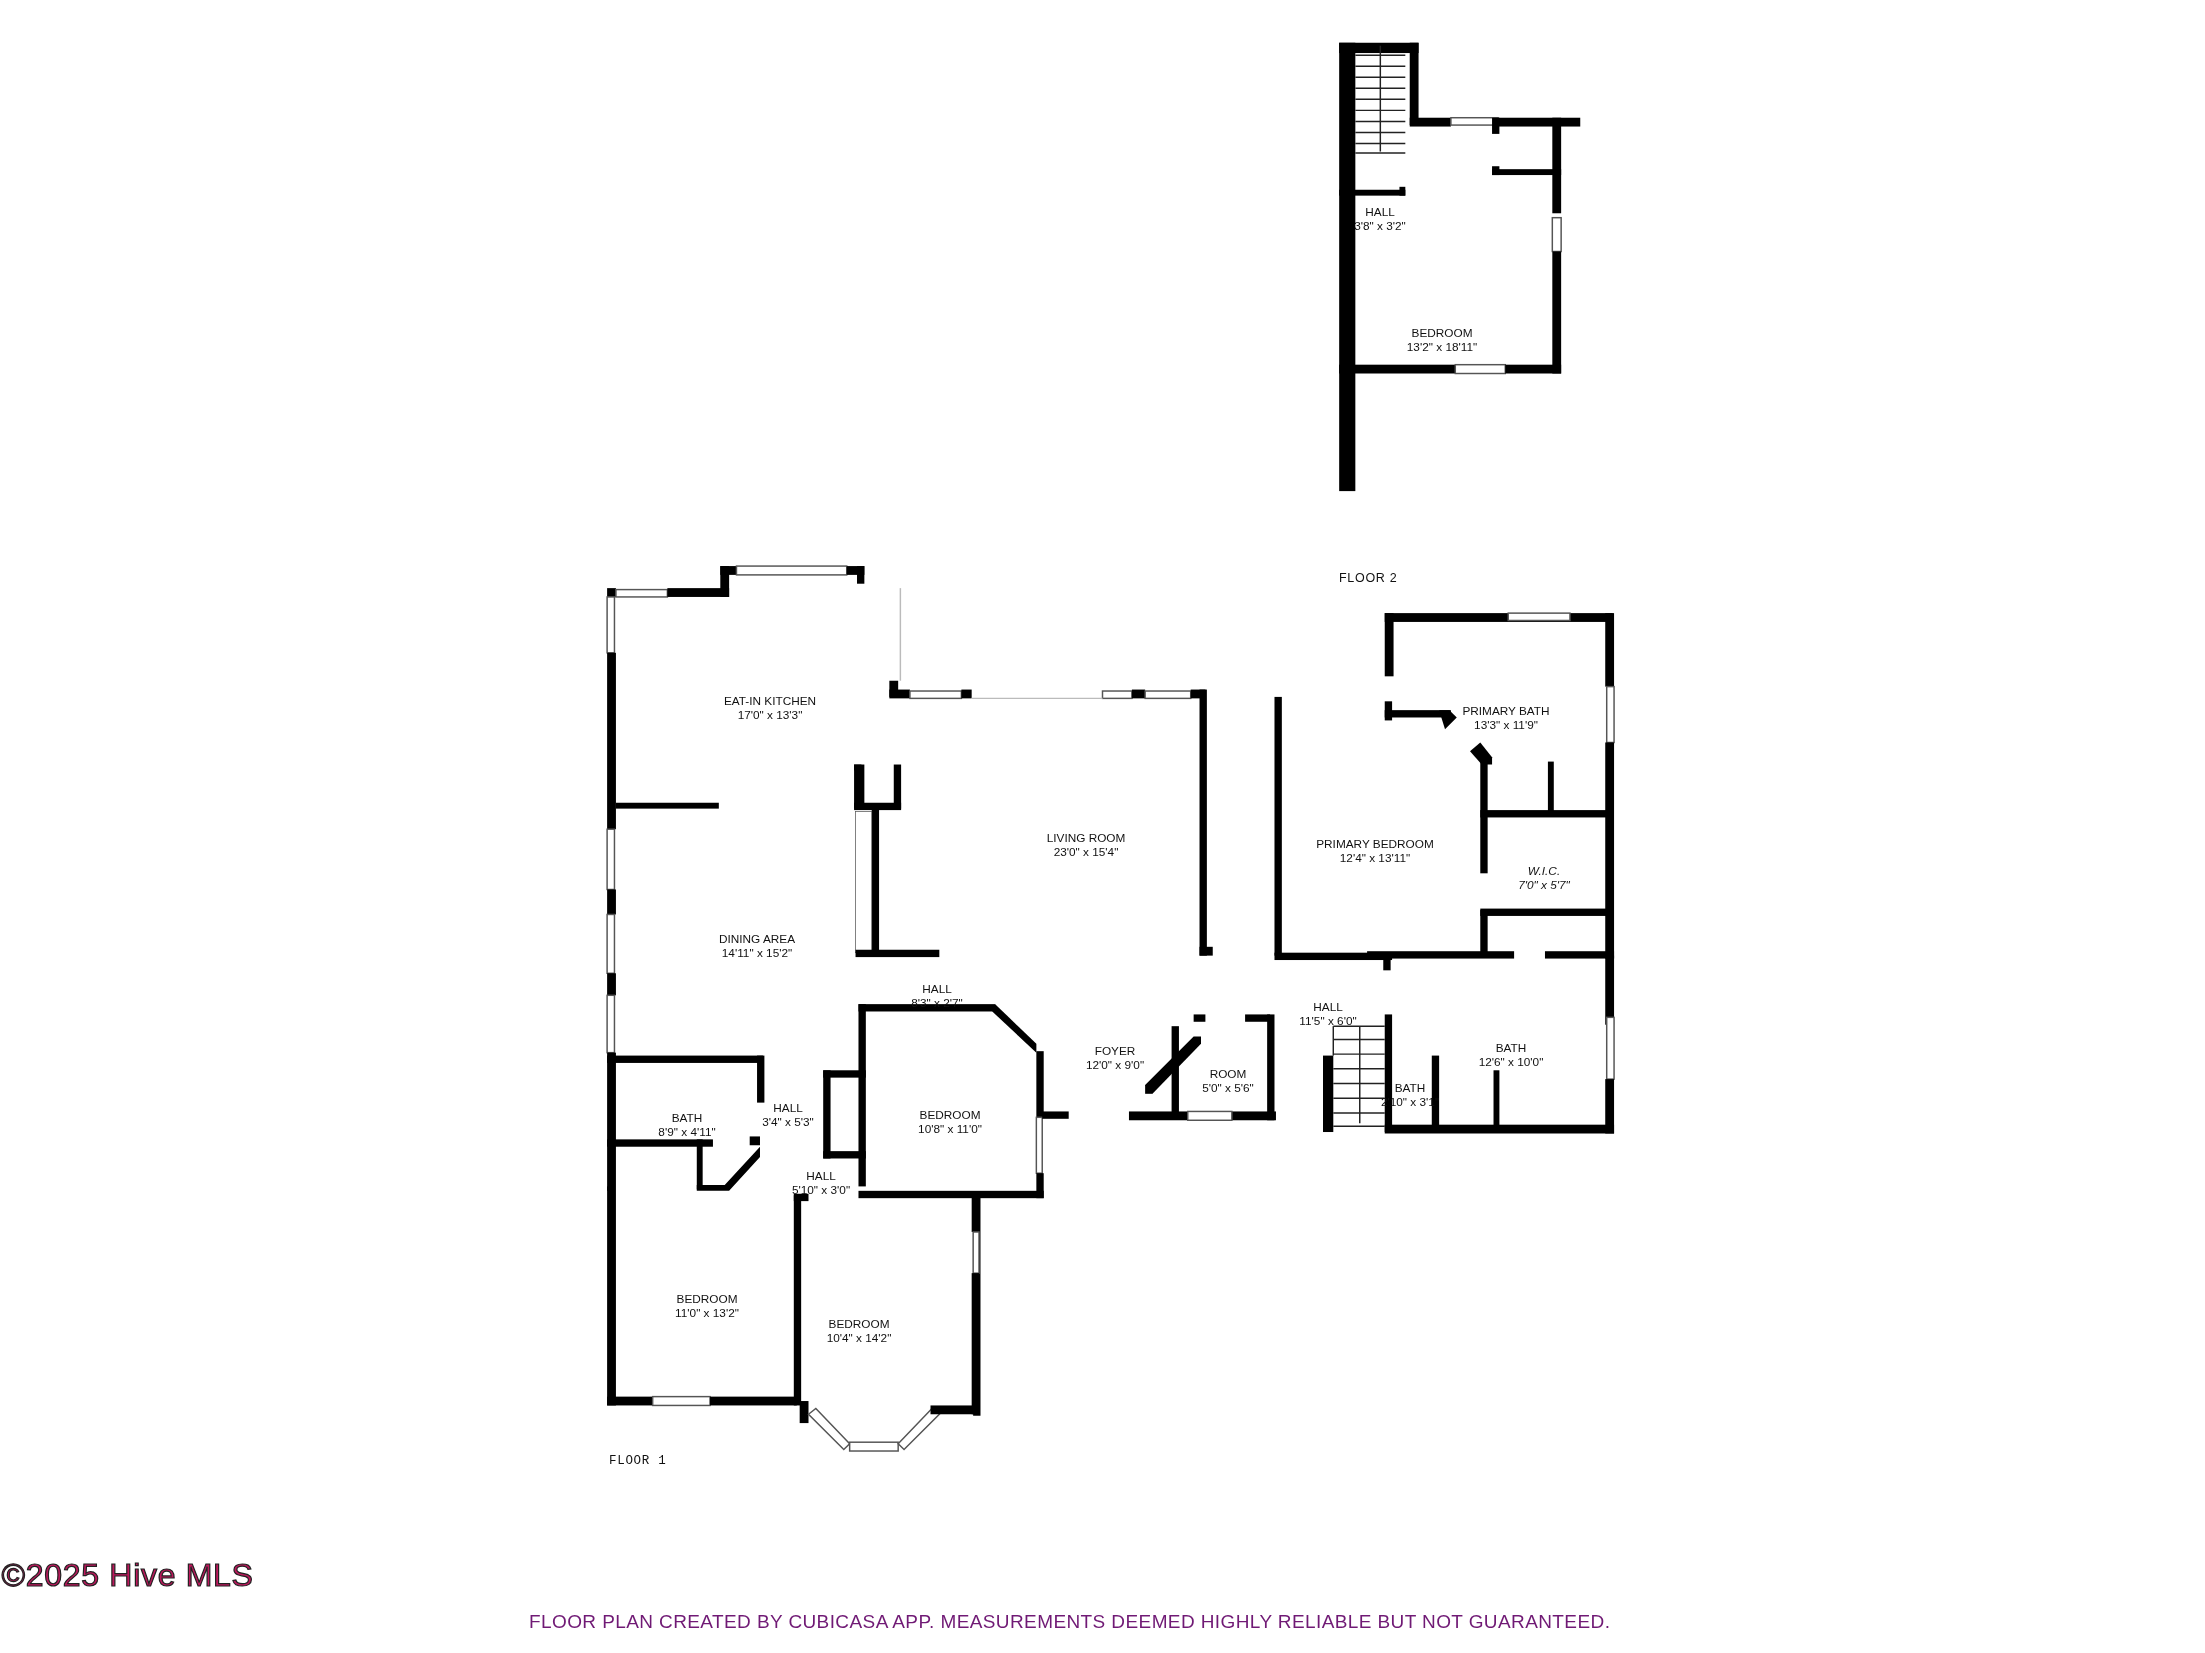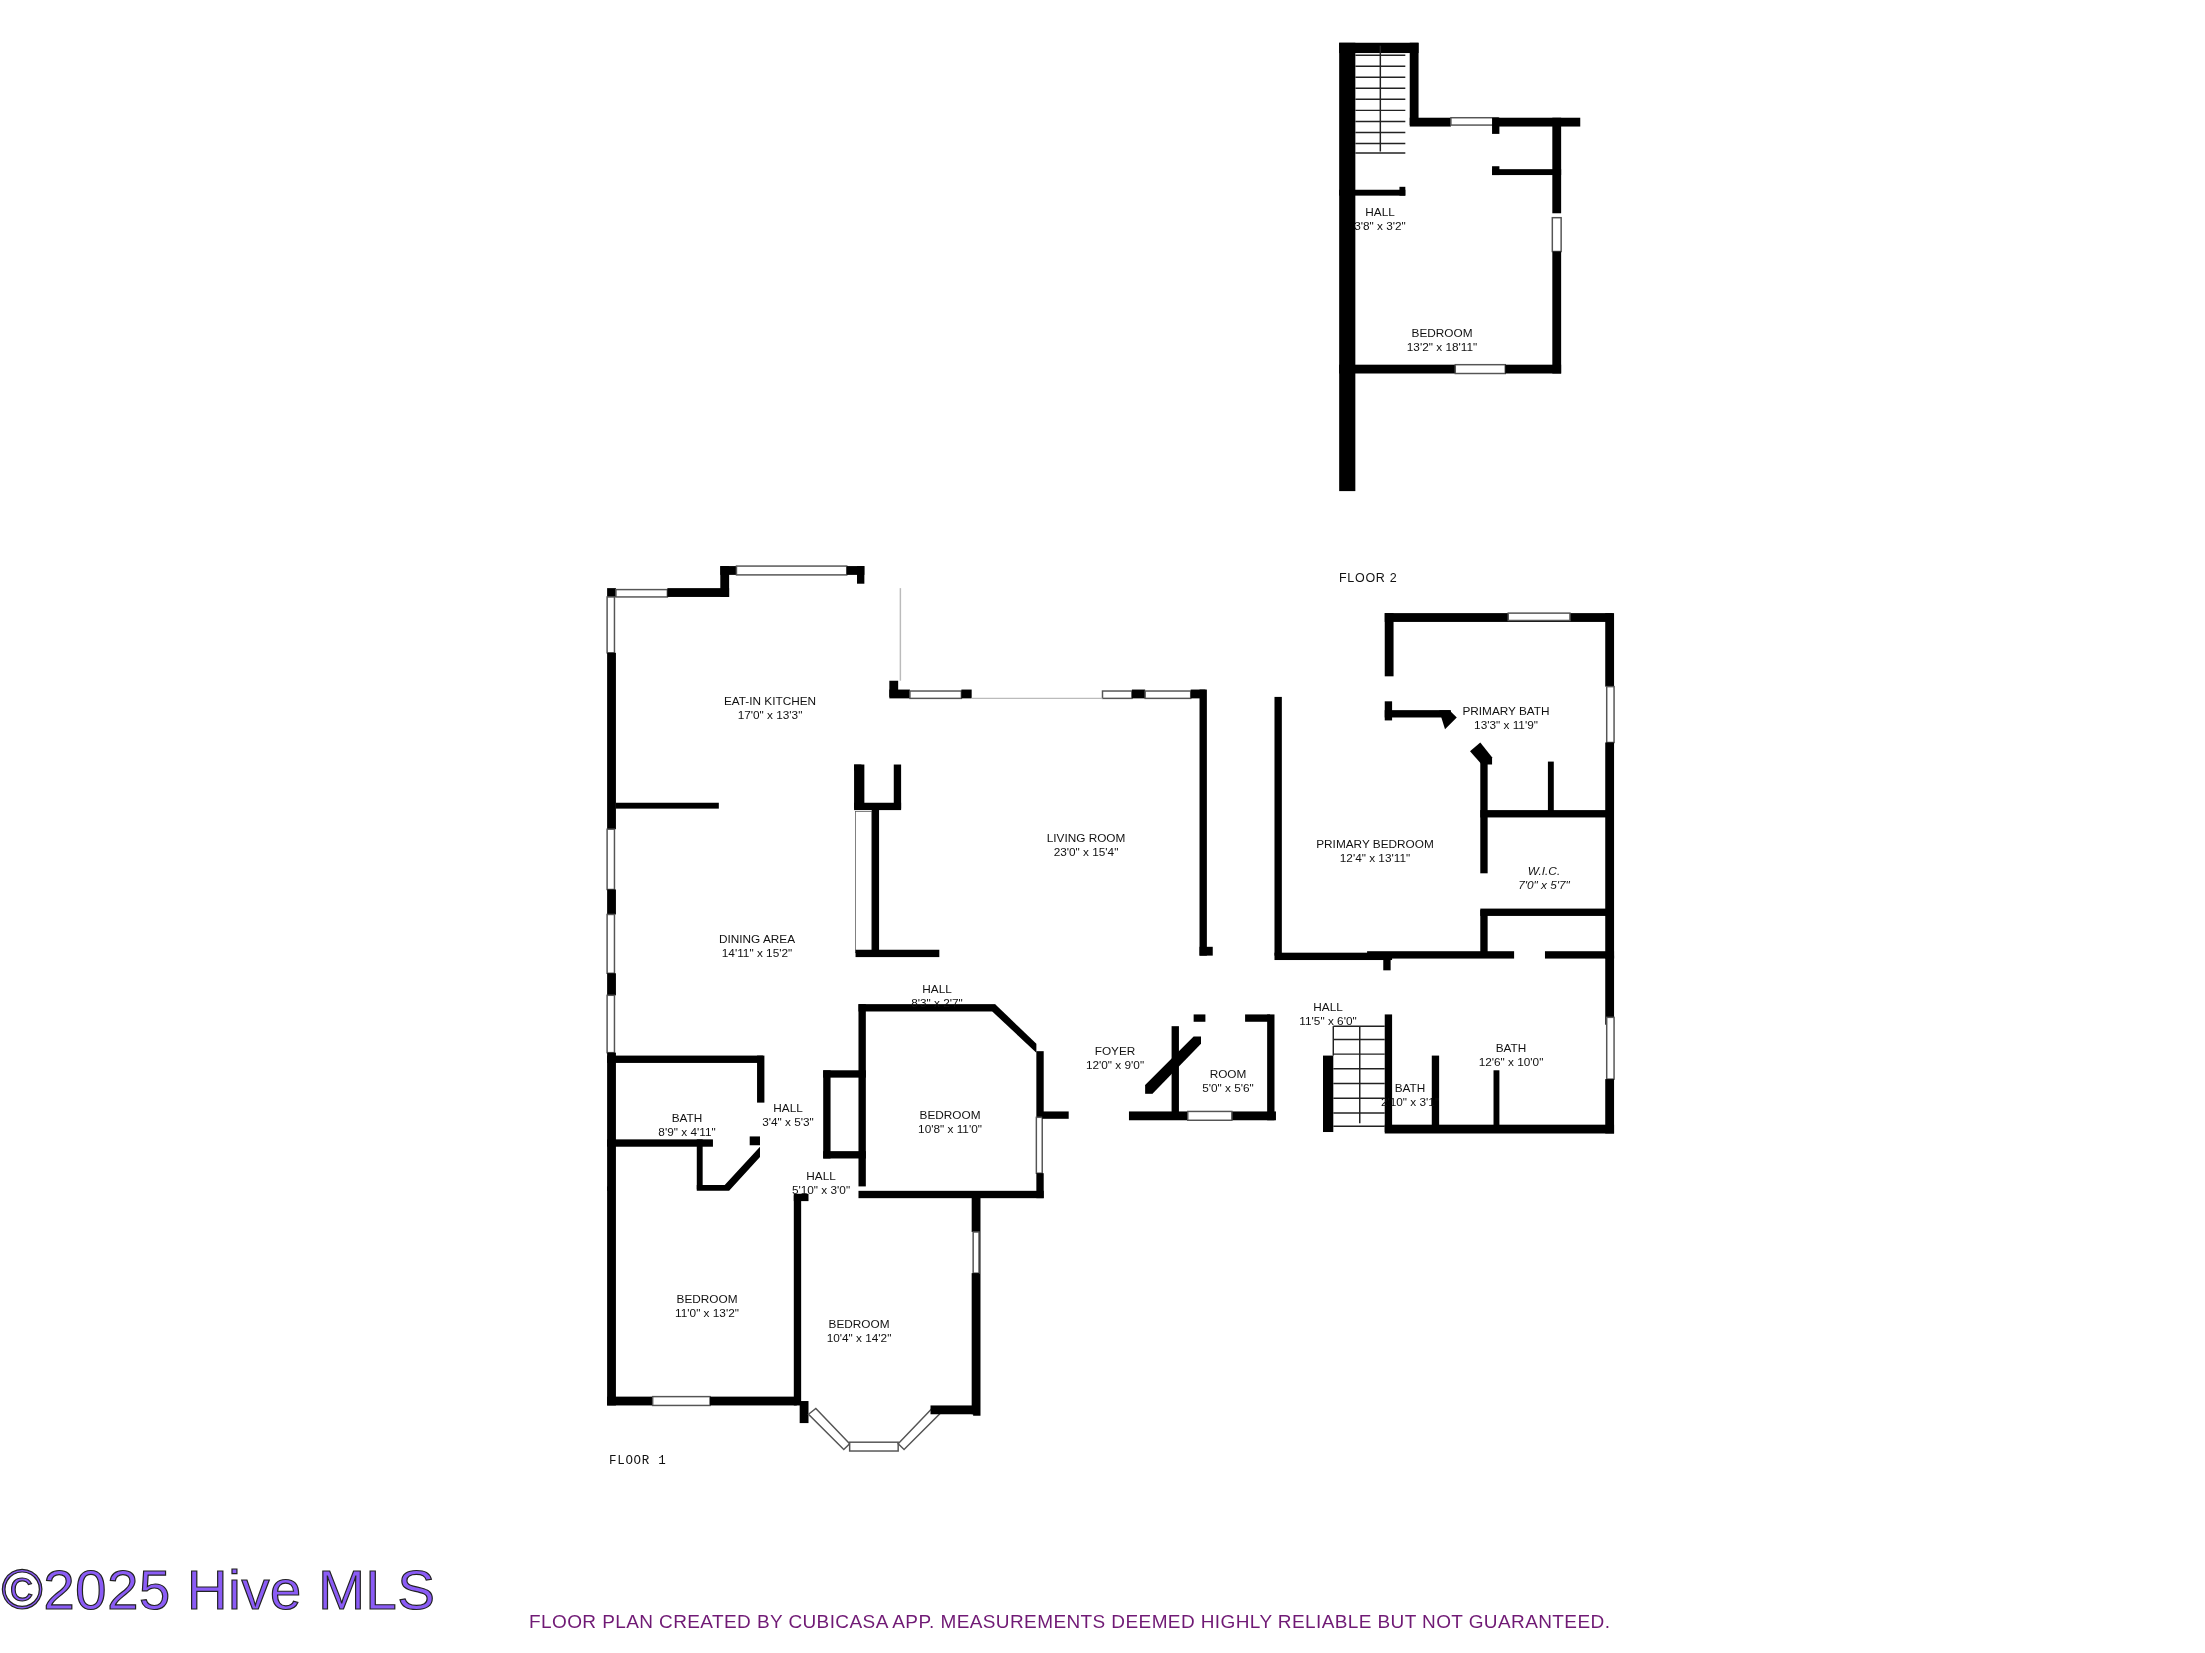--- a/index.html
+++ b/index.html
@@ -5,21 +5,21 @@
   html, body { margin:0; padding:0; background:#ffffff; }
   body { width:2205px; height:1654px; position:relative; overflow:hidden; font-family:"Liberation Sans", sans-serif; }
   #plan { position:absolute; left:0; top:0; width:2205px; height:1654px; }
   .wall { fill:#000; }
   .win { fill:#fff; stroke:#555; stroke-width:2; }
   .stairs line { stroke:#222; stroke-width:2; }
   .room-label { position:absolute; transform:translate(-50%,-50%); text-align:center; color:#111; line-height:1.2; white-space:nowrap; font-size:11.8px; }
   .room-label .name { display:block; }
   .room-label .dim { display:block; }
   .floor-label { position:absolute; color:#111; font-size:12.5px; letter-spacing:0.7px; }
-  .watermark { position:absolute; left:1.5px; top:1557px; font-size:56px; color:#8b5cf6; -webkit-text-stroke:1.2px #222; letter-spacing:0.7px; font-family:"Liberation Sans", sans-serif; font-weight:300;text-align:right; }
+  .watermark { position:absolute; left:1.5px; top:1557px; font-size:32px; color:#be185d; -webkit-text-stroke:1.2px #222; letter-spacing:0.7px; font-family:"Liberation Sans", sans-serif; font-weight:300;text-align:right; }
   .caption { position:absolute; left:529px; top:1611px; font-size:19px; color:#701a75; letter-spacing:0.4px; }
 </style>
 </head>
 <body>
 
 <svg id="plan" viewBox="0 0 3000 2250" xmlns="http://www.w3.org/2000/svg">
 
   <g>
 
     <rect class="wall" x="1822" y="58" width="22" height="610"></rect>

